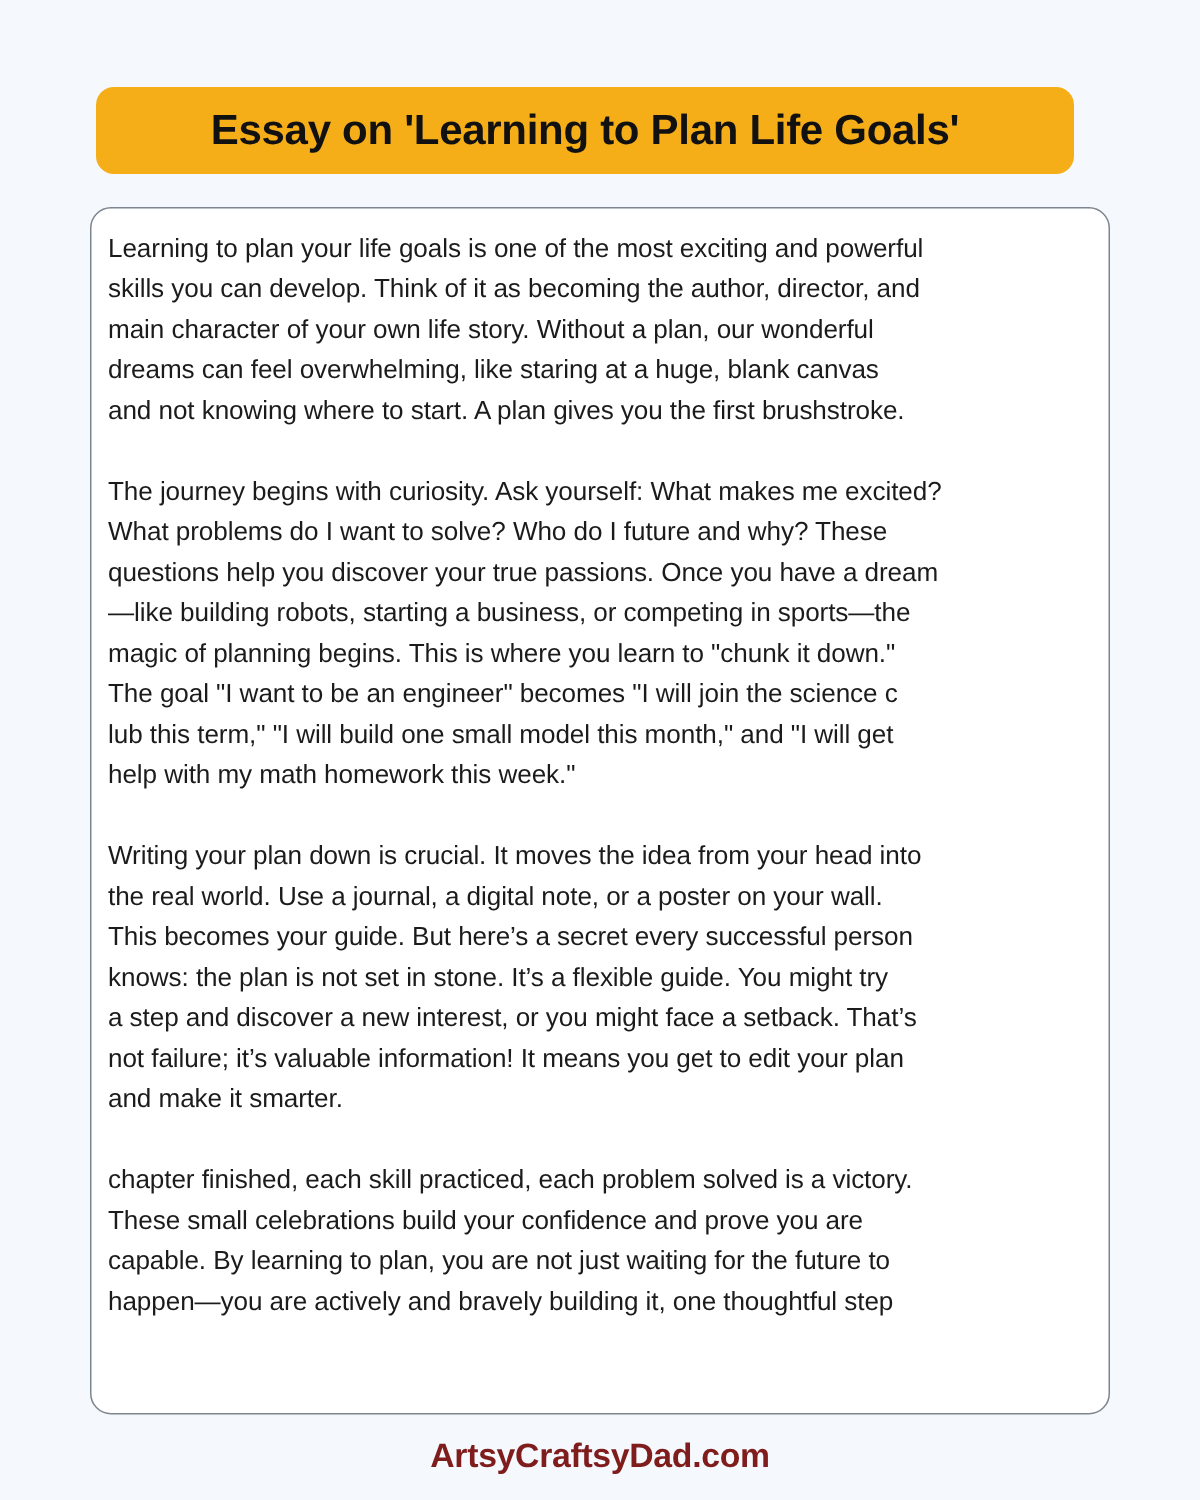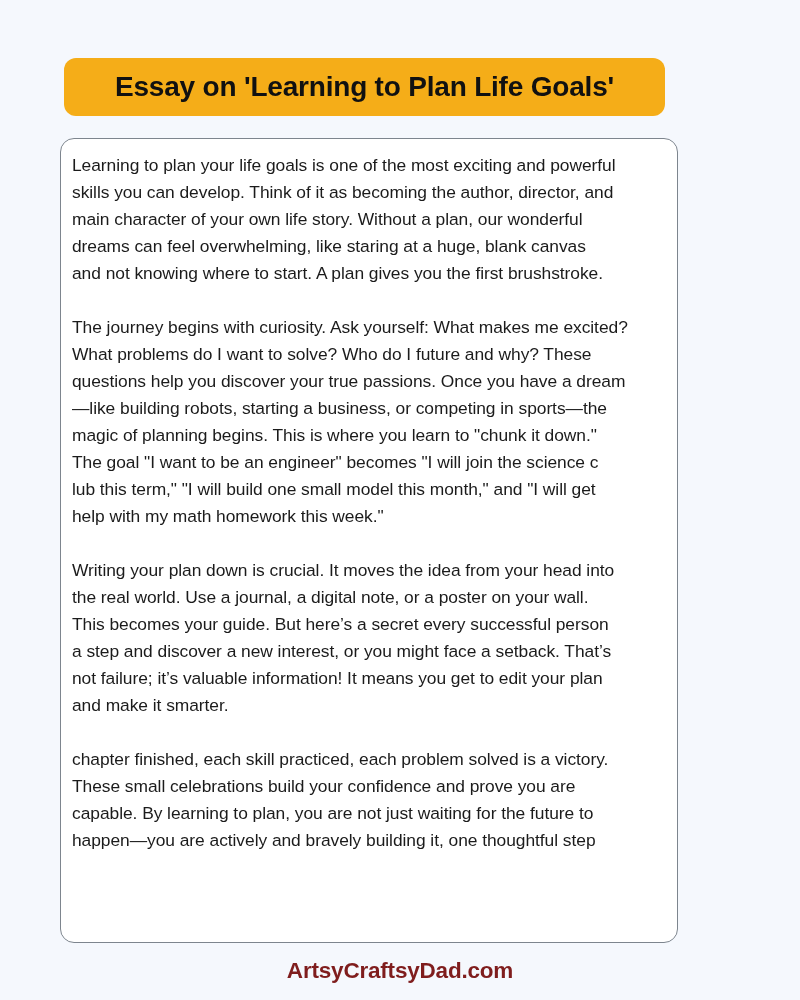--- a/index.html
+++ b/index.html
@@ -18,21 +18,21 @@
     width: 800px;
     height: 1000px;
     box-sizing: border-box;
   }
 
   
   #title-badge {
     position: absolute;
     left: 64px;
     top: 58px;
-    width: 601px;
+    width: 652px;
     height: 58px;
     background: #f5ad18;
     border-radius: 12px;
     display: flex;
     align-items: center;
     justify-content: center;
     box-sizing: border-box;
   }
   #title-text {
     font-size: 28px;
@@ -41,21 +41,21 @@
     letter-spacing: -0.2px;
     white-space: nowrap;
     line-height: 1;
   }
 
   
   #essay-card {
     position: absolute;
     left: 60px;
     top: 138px;
-    width: 618px;
+    width: 680px;
     height: 805px;
     background: #ffffff;
     border: 1.6px solid #7d858e;
     border-radius: 14px;
     box-sizing: border-box;
     padding: 13px 14px 0 11px;
     overflow: hidden;
   }
   .para {
     font-size: 17.4px;
@@ -109,20 +109,21 @@
         <span class="ln">—like building robots, starting a business, or competing in sports—the</span>
         <span class="ln">magic of planning begins. This is where you learn to "chunk it down."</span>
         <span class="ln">The goal "I want to be an engineer" becomes "I will join the science c</span>
         <span class="ln">lub this term," "I will build one small model this month," and "I will get</span>
         <span class="ln">help with my math homework this week."</span>
       </p>
     <p class="para">
         <span class="ln">Writing your plan down is crucial. It moves the idea from your head into</span>
         <span class="ln">the real world. Use a journal, a digital note, or a poster on your wall.</span>
         <span class="ln">This becomes your guide. But here’s a secret every successful person</span>
+        <span class="ln">knows: the plan is not set in stone. It’s a flexible guide. You might try</span>
         <span class="ln">a step and discover a new interest, or you might face a setback. That’s</span>
         <span class="ln">not failure; it’s valuable information! It means you get to edit your plan</span>
         <span class="ln">and make it smarter.</span>
       </p>
     <p class="para">
         <span class="ln">chapter finished, each skill practiced, each problem solved is a victory.</span>
         <span class="ln">These small celebrations build your confidence and prove you are</span>
         <span class="ln">capable. By learning to plan, you are not just waiting for the future to</span>
         <span class="ln">happen—you are actively and bravely building it, one thoughtful step</span>
       </p>

